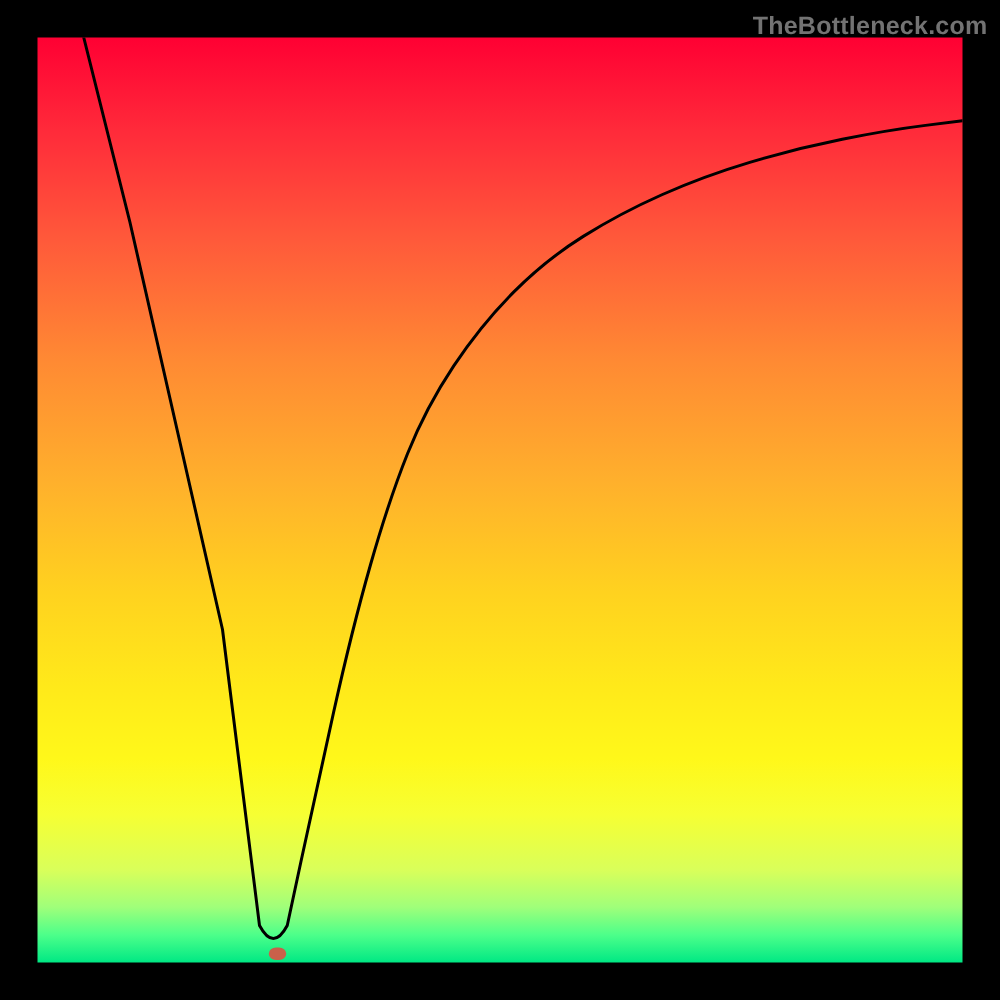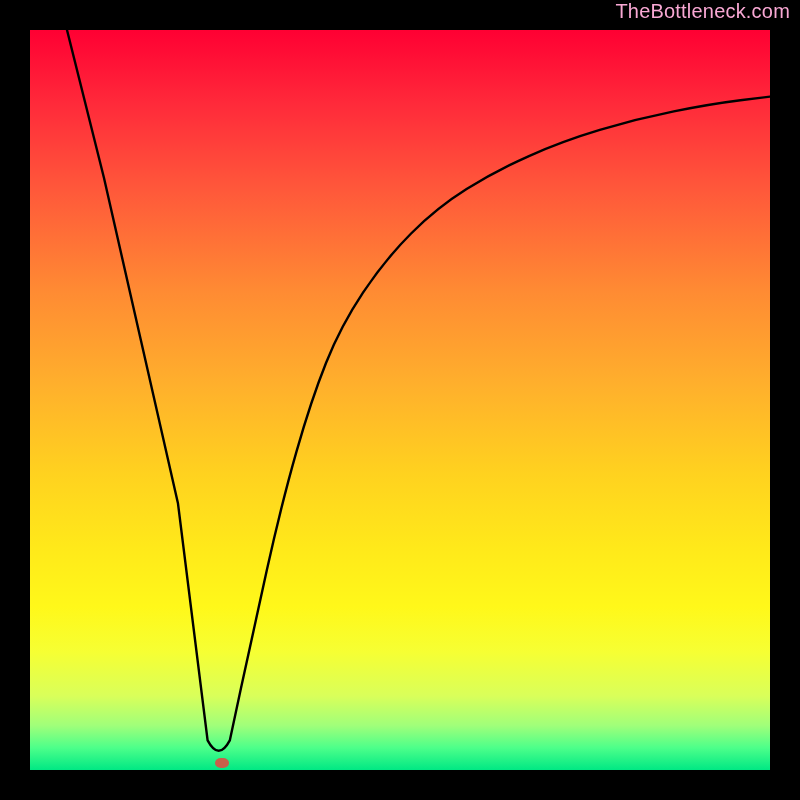--- a/index.html
+++ b/index.html
@@ -10,26 +10,27 @@
   }
   .frame {
     position: relative;
     width: 800px;
     height: 800px;
     background: #000;
     overflow: hidden;
   }
   .attribution {
     position: absolute;
-    top: 0;
+    top: 10px;
     right: 10px;
-    color: #f9a8d4;
+    color: #737373;
     font-size: 20px;
     letter-spacing: 0.2px;
     z-index: 3;
+    font-weight: bold;
   }
   .plot {
     position: absolute;
     left: 30px;
     top: 30px;
     width: 740px;
     height: 740px;
     
     background: linear-gradient(
       to bottom,

